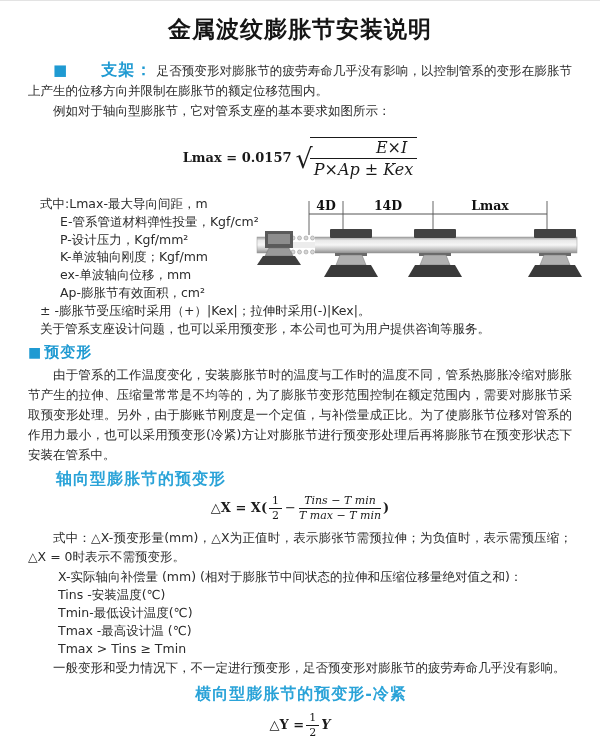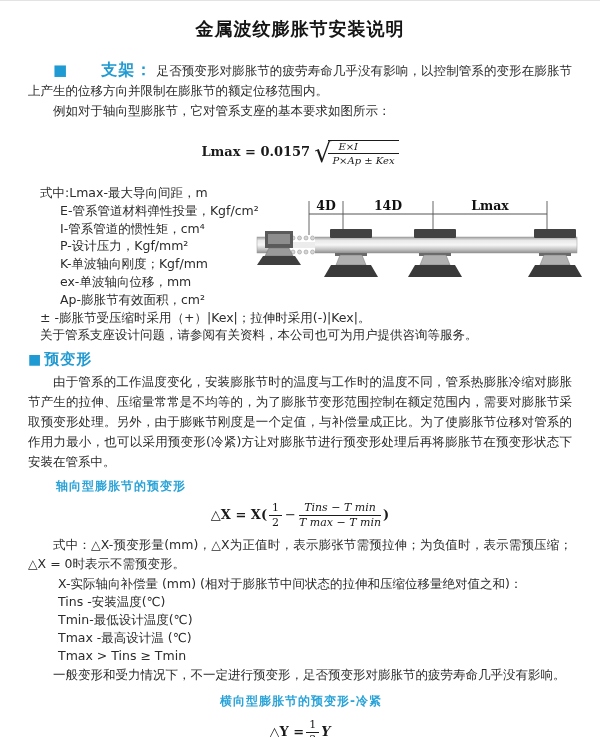--- a/index.html
+++ b/index.html
@@ -1,51 +1,51 @@
 <!DOCTYPE html>
 <html><head>
 <meta charset="utf-8">
 <style>
   html,body{margin:0;padding:0;background:#fff;}
   body{width:600px;height:737px;overflow:hidden;
        font-family:"DejaVu Sans","Liberation Sans",sans-serif;color:#2b2b2b;}
   #page{position:relative;width:600px;height:737px;overflow:hidden;border-top:1px solid #e3e3e3;box-sizing:border-box;}
-  .title{margin:12px 0 0;text-align:center;font-size:18px;font-weight:bold;color:#151515;letter-spacing:1px;line-height:32px;}
+  .title{margin:12px 0 0;text-align:center;font-size:23px;font-weight:bold;color:#151515;letter-spacing:1px;line-height:32px;}
   .content{padding:0 28px;font-size:12.5px;}
   p{margin:0;}
   .para{text-indent:2em;line-height:20px;}
   .just{text-align:justify;}
   .p-support{margin-top:15px;}
   .marker{color:#1f9ad2;font-size:15px;margin-right:2px;font-style:normal;}
   .seclabel{color:#1f9ad2;font-size:16px;font-weight:bold;letter-spacing:1px;margin-right:4px;margin-left:32px;}
   
   .formula{text-align:center;font-family:"DejaVu Serif","Liberation Serif",serif;color:#1a1a1a;font-size:13px;}
   .fbold{font-weight:bold;}
   .fital{font-style:italic;}
   .sqrt{font-size:27px;vertical-align:middle;margin:0 -3px 0 4px;font-weight:normal;}
-  .sqfrac{display:inline-block;vertical-align:middle;text-align:left;font-size:10px;font-style:italic;border-top:1.4px solid #1a1a1a;}
+  .sqfrac{display:inline-block;vertical-align:middle;text-align:right;font-size:16px;font-style:italic;border-top:1.4px solid #1a1a1a;}
   .sqfrac .fn{display:block;border-bottom:1px solid #1a1a1a;padding:0 10px 1px;}
   .sqfrac .fd{display:block;padding:1px 4px 0;}
   .frac{display:inline-block;vertical-align:middle;text-align:center;font-size:11px;line-height:12px;margin:0 2px;}
   .frac .fn{display:block;border-bottom:1px solid #1a1a1a;padding:0 3px 1px;}
   .frac .fd{display:block;padding-top:1px;}
   .f1{margin:16px 0;}
   .f2{margin:6px 0;}
   .f3{margin:8px 0 6px;}
   .fmid{margin:0 1px;}
   
   .defs{margin-top:2px;line-height:17.8px;}
   .defs .l1{padding-left:12px;}
   .defs .l2{padding-left:32px;}
   .defs2{margin-top:2px;line-height:18px;}
   .defs2 .l2{padding-left:30px;}
   
   .sec-head{margin:6px 0 0;font-size:15px;font-weight:bold;color:#1f9ad2;line-height:18px;letter-spacing:1px;}
   .sec-head .marker{font-size:14px;}
-  .sub-head{margin:4px 0 0 28px;font-size:12px;font-weight:bold;color:#2aa3d8;letter-spacing:1px;line-height:20px;}
+  .sub-head{margin:4px 0 0 28px;font-size:16px;font-weight:bold;color:#2aa3d8;letter-spacing:1px;line-height:20px;}
   .sub-head.lat{margin:6px 0 0 2px;text-align:center;}
   .p-body{margin-top:4px;line-height:20px;}
   .p-explain{margin-top:3px;line-height:19px;}
   .p-note{margin-top:0;}
   .p-final{margin-top:6px;}
   
   .diagram{position:absolute;left:255px;top:192px;width:355px;height:100px;}
   .dimlabel{font-family:"DejaVu Serif","Liberation Serif",serif;font-weight:bold;font-size:12.5px;fill:#111;}
 </style>
 </head>
@@ -59,27 +59,26 @@
 
     <p class="para just p-support"><span class="marker">■</span><span class="seclabel">支架：</span><span>足否预变形对膨胀节的疲劳寿命几乎没有影响，以控制管系的变形在膨胀节上产生的位移方向并限制在膨胀节的额定位移范围内。</span></p>
 
     <p class="para">例如对于轴向型膨胀节，它对管系支座的基本要求如图所示：</p>
 
     <div class="formula f1"><span class="fbold">Lmax = 0.0157</span><span class="sqrt">√</span><span class="sqfrac"><span class="fn">E×I</span><span class="fd">P×Ap ± Kex</span></span></div>
 
     <div class="defs">
       <div class="l1">式中:Lmax-最大导向间距，m</div>
       <div class="l2">E-管系管道材料弹性投量，Kgf/cm²</div>
-      <div class="l2">I-管系管道的惯性矩，cm⁴</div>
       <div class="l2">P-设计压力，Kgf/mm²</div>
       <div class="l2">K-单波轴向刚度；Kgf/mm</div>
       <div class="l2">ex-单波轴向位移，mm</div>
       <div class="l2">Ap-膨胀节有效面积，cm²</div>
       <div class="l1">± -膨胀节受压缩时采用（+）|Kex|；拉伸时采用(-)|Kex|。</div>
-      <div class="l1">关于管系支座设计问题，请参阅有关资料，本公司也可为用户提供咨询等服务。</div>
+      <div class="l1">关于管系支座设计问题，也可以采用预变形，本公司也可为用户提供咨询等服务。</div>
     </div>
 
     <h2 class="sec-head"><span class="marker">■</span><span>预变形</span></h2>
 
     <p class="para just p-body">由于管系的工作温度变化，安装膨胀节时的温度与工作时的温度不同，管系热膨胀冷缩对膨胀节产生的拉伸、压缩量常常是不均等的，为了膨胀节变形范围控制在额定范围内，需要对膨胀节采取预变形处理。另外，由于膨账节刚度是一个定值，与补偿量成正比。为了使膨胀节位移对管系的作用力最小，也可以采用预变形(冷紧)方让对膨胀节进行预变形处理后再将膨胀节在预变形状态下安装在管系中。</p>
 
     <h3 class="sub-head">轴向型膨胀节的预变形</h3>
 
     <div class="formula f2"><span class="fbold">△X = X(</span><span class="frac"><span class="fn">1</span><span class="fd">2</span></span><span class="fmid">−</span><span class="frac fital"><span class="fn">Tins − T min</span><span class="fd">T max − T min</span></span><span class="fbold">)</span></div>
 

